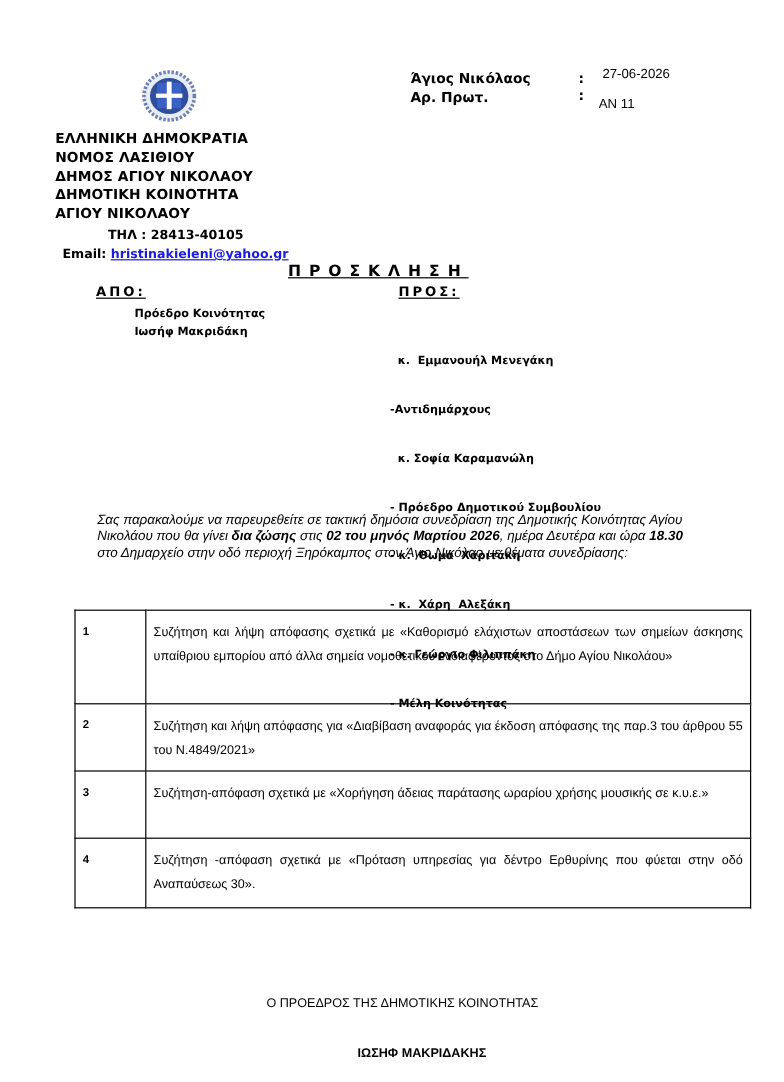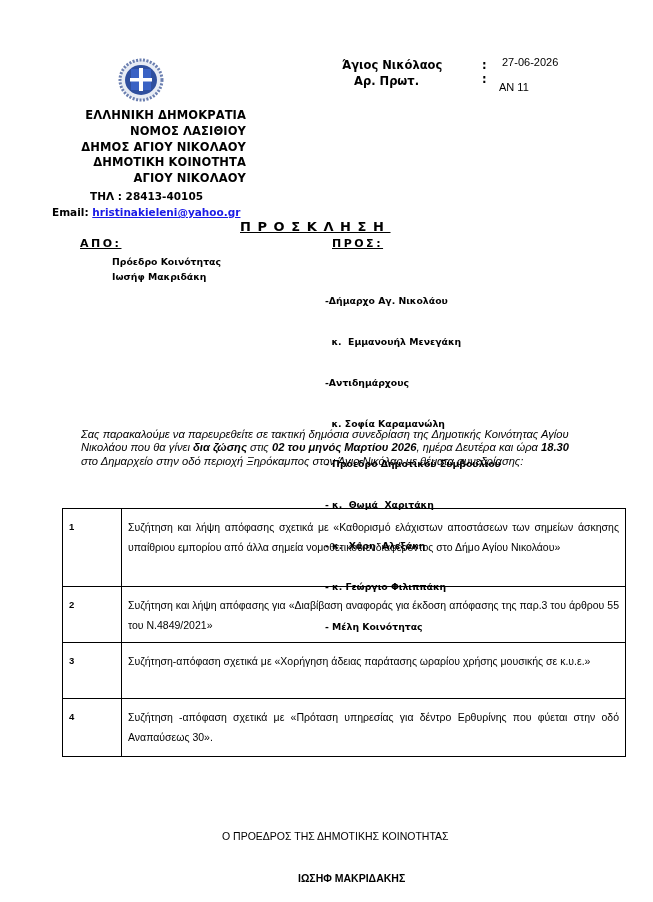--- a/index.html
+++ b/index.html
@@ -3,21 +3,21 @@
 <meta charset="utf-8">
 <style>
   html, body { margin: 0; padding: 0; background: #ffffff; }
   body {
     width: 653px; height: 902px; position: relative; overflow: hidden;
     font-family: "DejaVu Sans", "Liberation Sans", sans-serif;
     color: #000;
   }
   .abs { position: absolute; }
   .emblem { left: 118px; top: 58px; width: 46px; height: 44px; }
-  .org { left: 46px; top: 108px; width: 200px; text-align: right;
+  .org { left: 46px; top: 108px; width: 200px; text-align: left;
          font-weight: bold; font-size: 11.5px; line-height: 15.8px; letter-spacing: 0.1px; }
   .tel { left: 90px; top: 190px; font-weight: bold; font-size: 10.5px; }
   .email { left: 52px; top: 206px; font-weight: bold; font-size: 10.5px; }
   .email a { color: #1a1ae6; text-decoration: underline; }
   .meta { font-weight: bold; font-size: 11.5px; }
   .meta-val { font-family: "Liberation Sans", sans-serif; font-size: 11px; font-weight: normal; }
   .title { left: 240px; top: 219px; font-weight: bold; font-size: 13px; letter-spacing: 6.6px;
            text-decoration: underline; }
   .lbl { font-weight: bold; font-size: 11px; letter-spacing: 2.5px; text-decoration: underline; }
   .from { left: 80px; top: 254px; font-weight: bold; font-size: 9.3px; line-height: 15px; margin-left: 32px; }
@@ -59,36 +59,35 @@
 </div>
 <div class="abs tel">ΤΗΛ : 28413-40105</div>
 <div class="abs email">
   <span>Email:</span>
   <a title="hristinakieleni@yahoo.gr">hristinakieleni@yahoo.gr</a>
 </div>
 
 <div class="abs meta" style="left:342px; top:58px;">Άγιος Νικόλαος</div>
 <div class="abs meta" style="left:482px; top:58px;">:</div>
 <div class="abs meta-val" style="left:502px; top:56px;">27-06-2026</div>
-<div class="abs meta" style="left:354px; top:74px;text-align:right;">Αρ. Πρωτ.</div>
+<div class="abs meta" style="left:342px; top:74px;text-align:right;">Αρ. Πρωτ.</div>
 <div class="abs meta" style="left:482px; top:72px;">:</div>
 <div class="abs meta-val" style="left:499px; top:81px;">ΑΝ 11</div>
 
 <div class="abs title">ΠΡΟΣΚΛΗΣΗ</div>
 
 <div class="abs lbl" style="left:80px; top:237px;">ΑΠΟ:</div>
 <div class="abs lbl" style="left:332px; top:237px;">ΠΡΟΣ:</div>
 
 <div class="abs from">
   <div>Πρόεδρο  Κοινότητας</div>
   <div>Ιωσήφ   Μακριδάκη</div>
 </div>
 
 <div class="abs to">
-  <div>-Δήμαρχο Αγ. Νικολάου</div>
   <div>  κ.  Εμμανουήλ Μενεγάκη</div>
   <div>-Αντιδημάρχους</div>
   <div>  κ. Σοφία Καραμανώλη</div>
   <div>- Πρόεδρο Δημοτικού Συμβουλίου</div>
   <div>- κ.  Θωμά  Χαριτάκη</div>
   <div>- κ.  Χάρη  Αλεξάκη</div>
   <div>- κ. Γεώργιο Φιλιππάκη</div>
   <div>- Μέλη Κοινότητας</div>
 </div>
 

